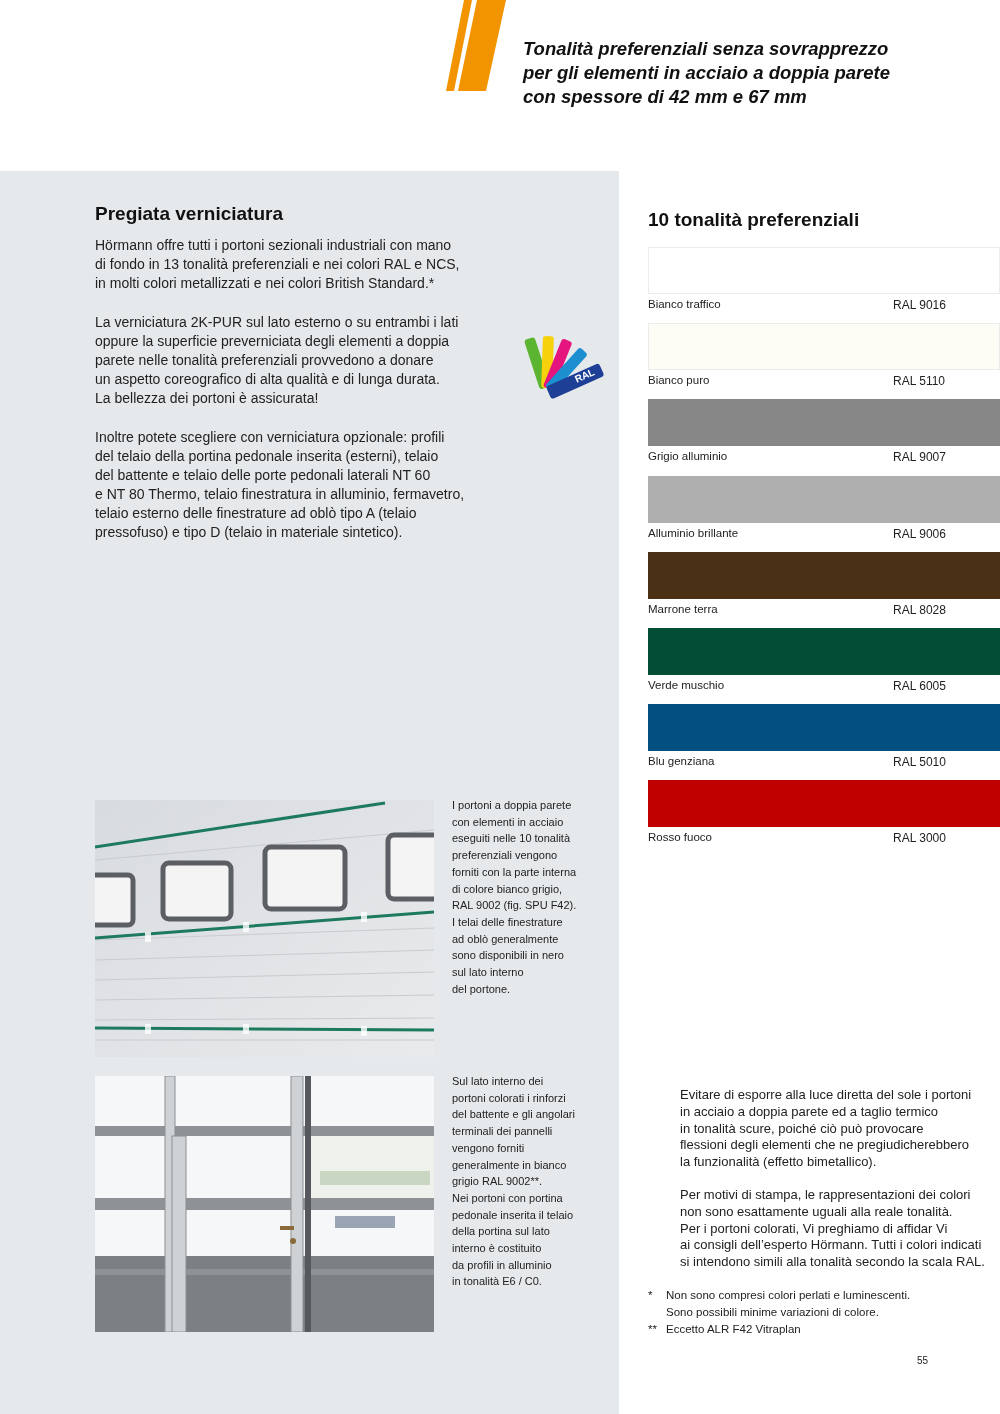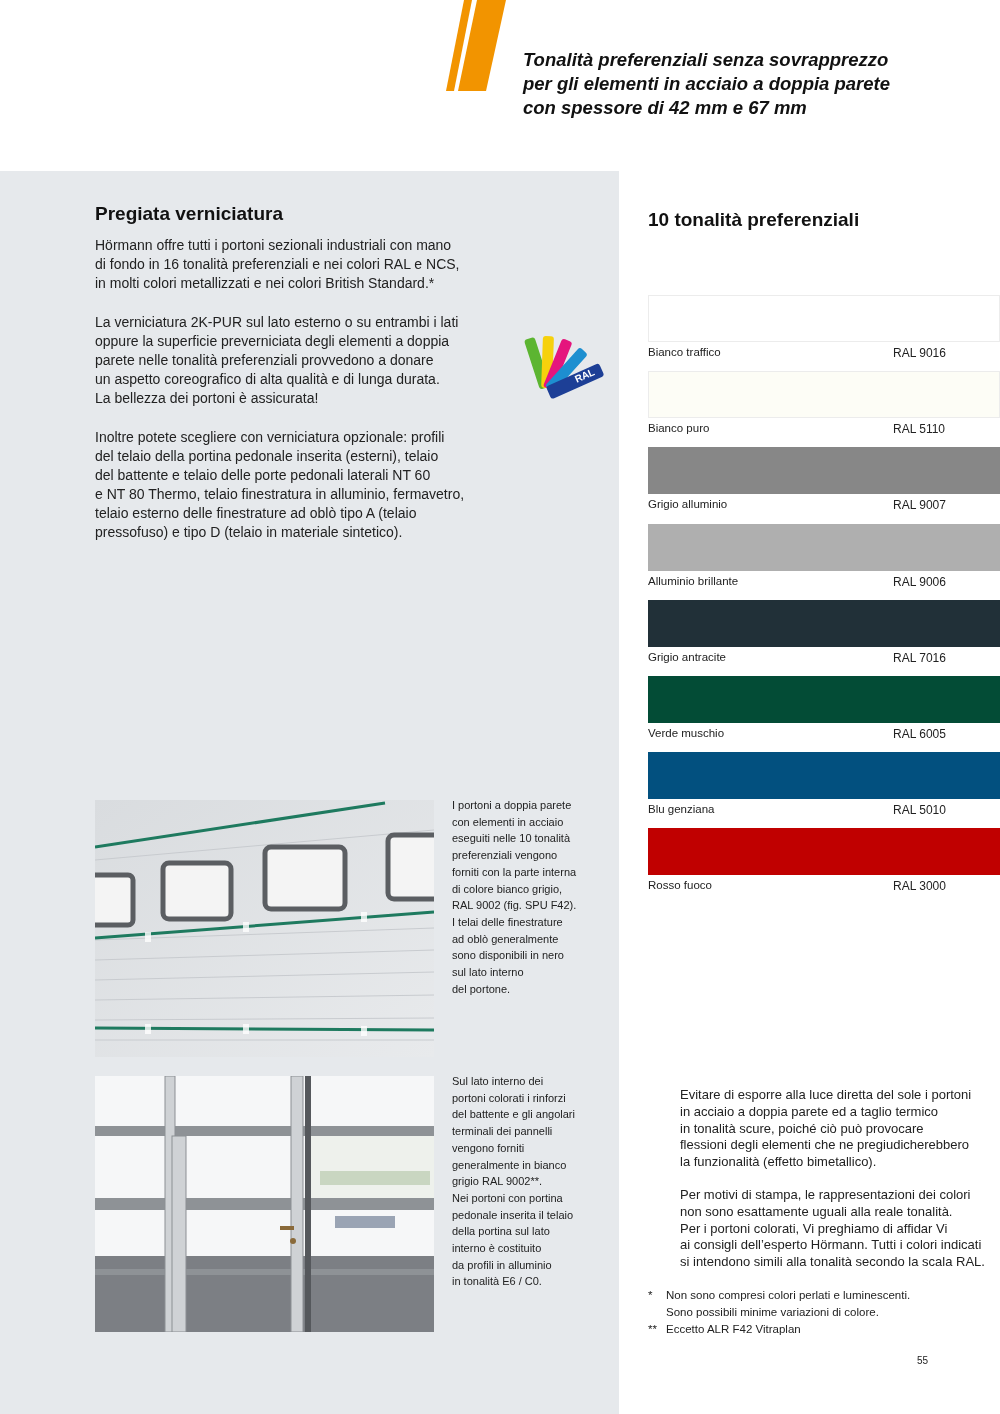--- a/index.html
+++ b/index.html
@@ -2,21 +2,21 @@
 <html><head>
   <meta charset="utf-8">
   <style>
     html, body { margin: 0; padding: 0; }
     body {
       width: 1000px; height: 1414px; position: relative; overflow: hidden;
       background: #ffffff; font-family: "Liberation Sans", sans-serif; color: #1a1a1a;
     }
     .stripes { position: absolute; left: 446px; top: 0; width: 60px; height: 92px; }
     .header-title {
-      position: absolute; left: 523px; top: 48px; width: 470px;
+      position: absolute; left: 523px; top: 37px; width: 470px;
       font-size: 18.5px; font-weight: bold; font-style: italic; line-height: 24px; color: #111;
     }
     .gray-panel {
       position: absolute; left: 0; top: 171px; width: 619px; height: 1243px; background: #e6e9ec;
     }
     .section-title {
       position: absolute; left: 95px; top: 203px; font-size: 19px; font-weight: bold; color: #111;
     }
     .para {
       position: absolute; left: 95px; width: 420px; font-size: 14px; line-height: 19px; color: #222;
@@ -31,21 +31,21 @@
     .photo2 { top: 1076px; height: 256px; background: #e9ecef; }
     .caption {
       position: absolute; left: 452px; width: 165px; font-size: 11px; line-height: 16.7px; color: #222;
       white-space: pre-line;
     }
     .cap1 { top: 797px; }
     .cap2 { top: 1073px; }
     .swatch-title {
       position: absolute; left: 648px; top: 189px; font-size: 19px; font-weight: bold; color: #111; margin-top: 20px;
     }
-    .swatch-list { position: absolute; left: 648px; top: 247px; width: 352px; margin-top: 48px; }
+    .swatch-list { position: absolute; left: 648px; top: 247px; width: 352px; }
     .swatch-item { height: 76.2px; position: relative; }
     .swatch-color { height: 47px; width: 100%; box-sizing: border-box; }
     .swatch-name { position: absolute; left: 0; top: 51px; font-size: 11.5px; color: #222; }
     .swatch-code { position: absolute; left: 245px; top: 51px; font-size: 12px; color: #222; }
     .notes {
       position: absolute; left: 680px; top: 1087px; width: 340px; font-size: 13px; line-height: 16.8px; color: #222;
       white-space: pre-line;
     }
     .notes2 { top: 1187px; }
     .footnotes { position: absolute; left: 648px; top: 1287px; width: 340px; font-size: 11.5px; line-height: 16.8px; color: #222; }
@@ -63,21 +63,21 @@
 </svg>
 
 <div class="header-title" style="white-space:pre-line">Tonalità preferenziali senza sovrapprezzo
 per gli elementi in acciaio a doppia parete
 con spessore di 42 mm e 67 mm</div>
 
 <div class="gray-panel"></div>
 
 <div class="section-title">Pregiata verniciatura</div>
 <div class="para p1">Hörmann offre tutti i portoni sezionali industriali con mano
-di fondo in 16 tonalità preferenziali e nei colori RAL e NCS,
+di fondo in 13 tonalità preferenziali e nei colori RAL e NCS,
 in molti colori metallizzati e nei colori British Standard.*</div>
 <div class="para p2">La verniciatura 2K-PUR sul lato esterno o su entrambi i lati
 oppure la superficie preverniciata degli elementi a doppia
 parete nelle tonalità preferenziali provvedono a donare
 un aspetto coreografico di alta qualità e di lunga durata.
 La bellezza dei portoni è assicurata!</div>
 <div class="para p3">Inoltre potete scegliere con verniciatura opzionale: profili
 del telaio della portina pedonale inserita (esterni), telaio
 del battente e telaio delle porte pedonali laterali NT 60
 e NT 80 Thermo, telaio finestratura in alluminio, fermavetro,
@@ -197,23 +197,23 @@
       <div class="swatch-color" style="background: rgb(135, 135, 135);"></div>
       <span class="swatch-name">Grigio alluminio</span>
       <span class="swatch-code">RAL 9007</span>
     </div>
     <div class="swatch-item">
       <div class="swatch-color" style="background: rgb(175, 175, 175);"></div>
       <span class="swatch-name">Alluminio brillante</span>
       <span class="swatch-code">RAL 9006</span>
     </div>
     <div class="swatch-item">
-      <div class="swatch-color" style="background: rgb(33, 48, 56);"></div>
-      <span class="swatch-name">Grigio antracite</span>
-      <span class="swatch-code">RAL 7016</span>
+      <div class="swatch-color" style="background: rgb(74, 48, 21);"></div>
+      <span class="swatch-name">Marrone terra</span>
+      <span class="swatch-code">RAL 8028</span>
     </div>
     <div class="swatch-item">
       <div class="swatch-color" style="background: rgb(3, 76, 54);"></div>
       <span class="swatch-name">Verde muschio</span>
       <span class="swatch-code">RAL 6005</span>
     </div>
     <div class="swatch-item">
       <div class="swatch-color" style="background: rgb(2, 80, 127);"></div>
       <span class="swatch-name">Blu genziana</span>
       <span class="swatch-code">RAL 5010</span>

